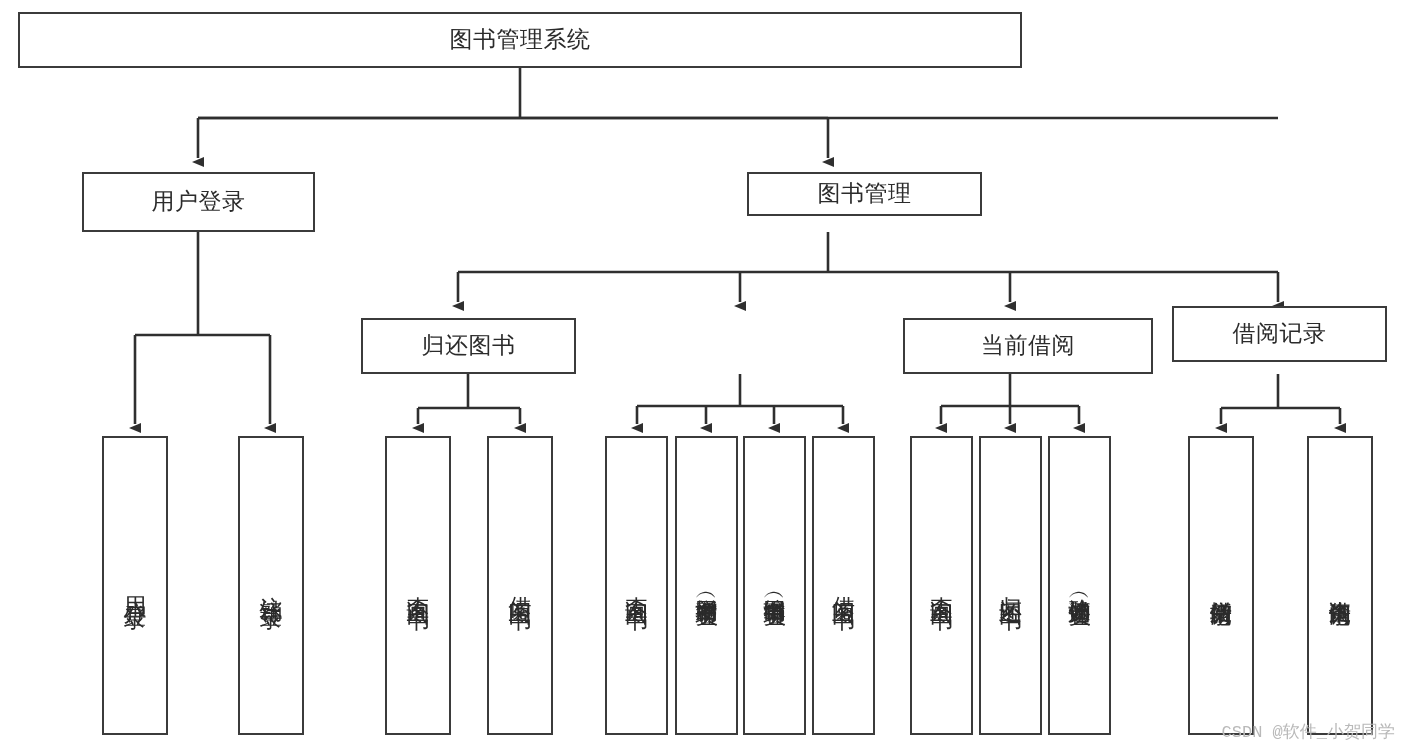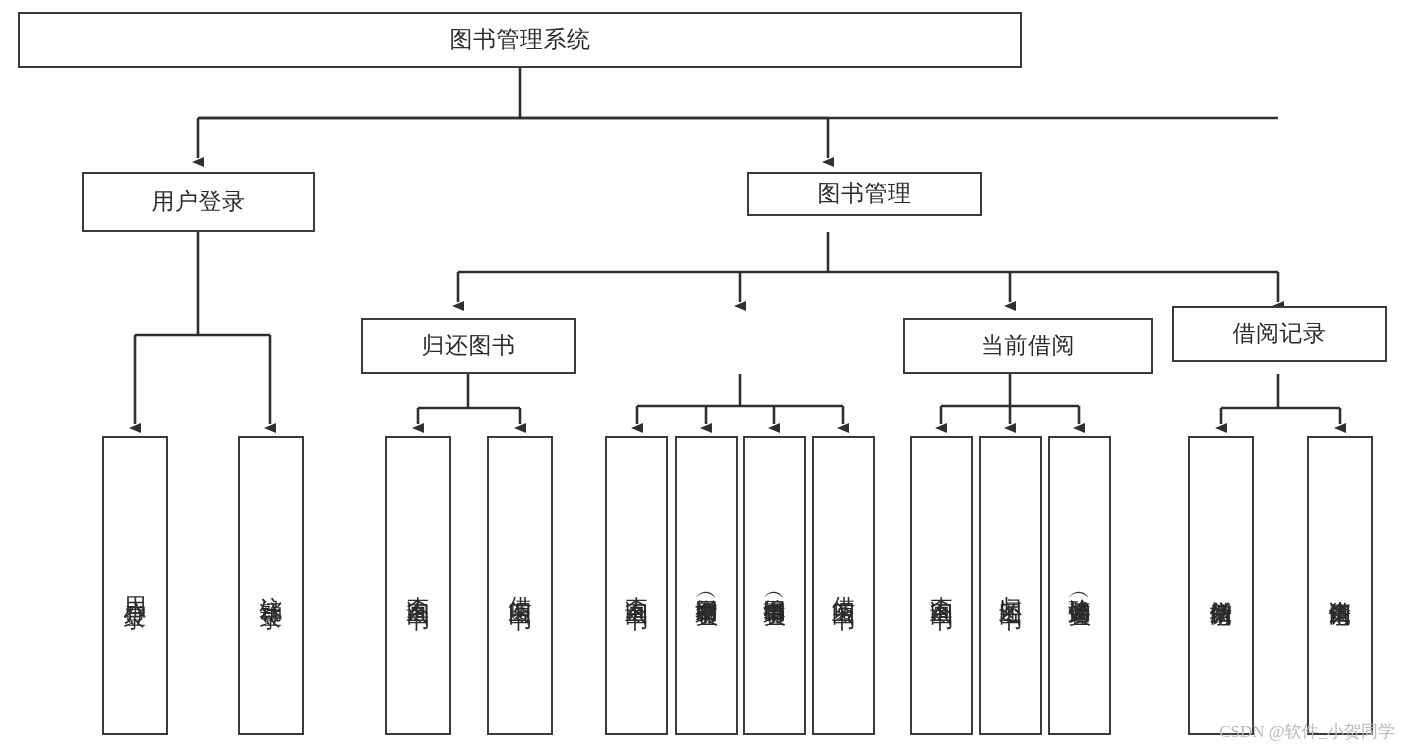--- a/index.html
+++ b/index.html
@@ -62,21 +62,21 @@
     letter-spacing: 1px;
     font-size: 22px;
   }
   #watermark {
     position: absolute;
     right: 10px;
     bottom: 4px;
     font-size: 17px;
     color: #b9b9b9;
     white-space: nowrap;
-    font-family: Liberation Serif, serif;
+    font-family: Liberation Mono, monospace;
     pointer-events: none;
   }
 </style>
 </head>
 <body>
 
 <div id="diagram-root">
 
   <svg id="diagram-svg" viewBox="0 0 1405 747" xmlns="http://www.w3.org/2000/svg">
     <defs>

